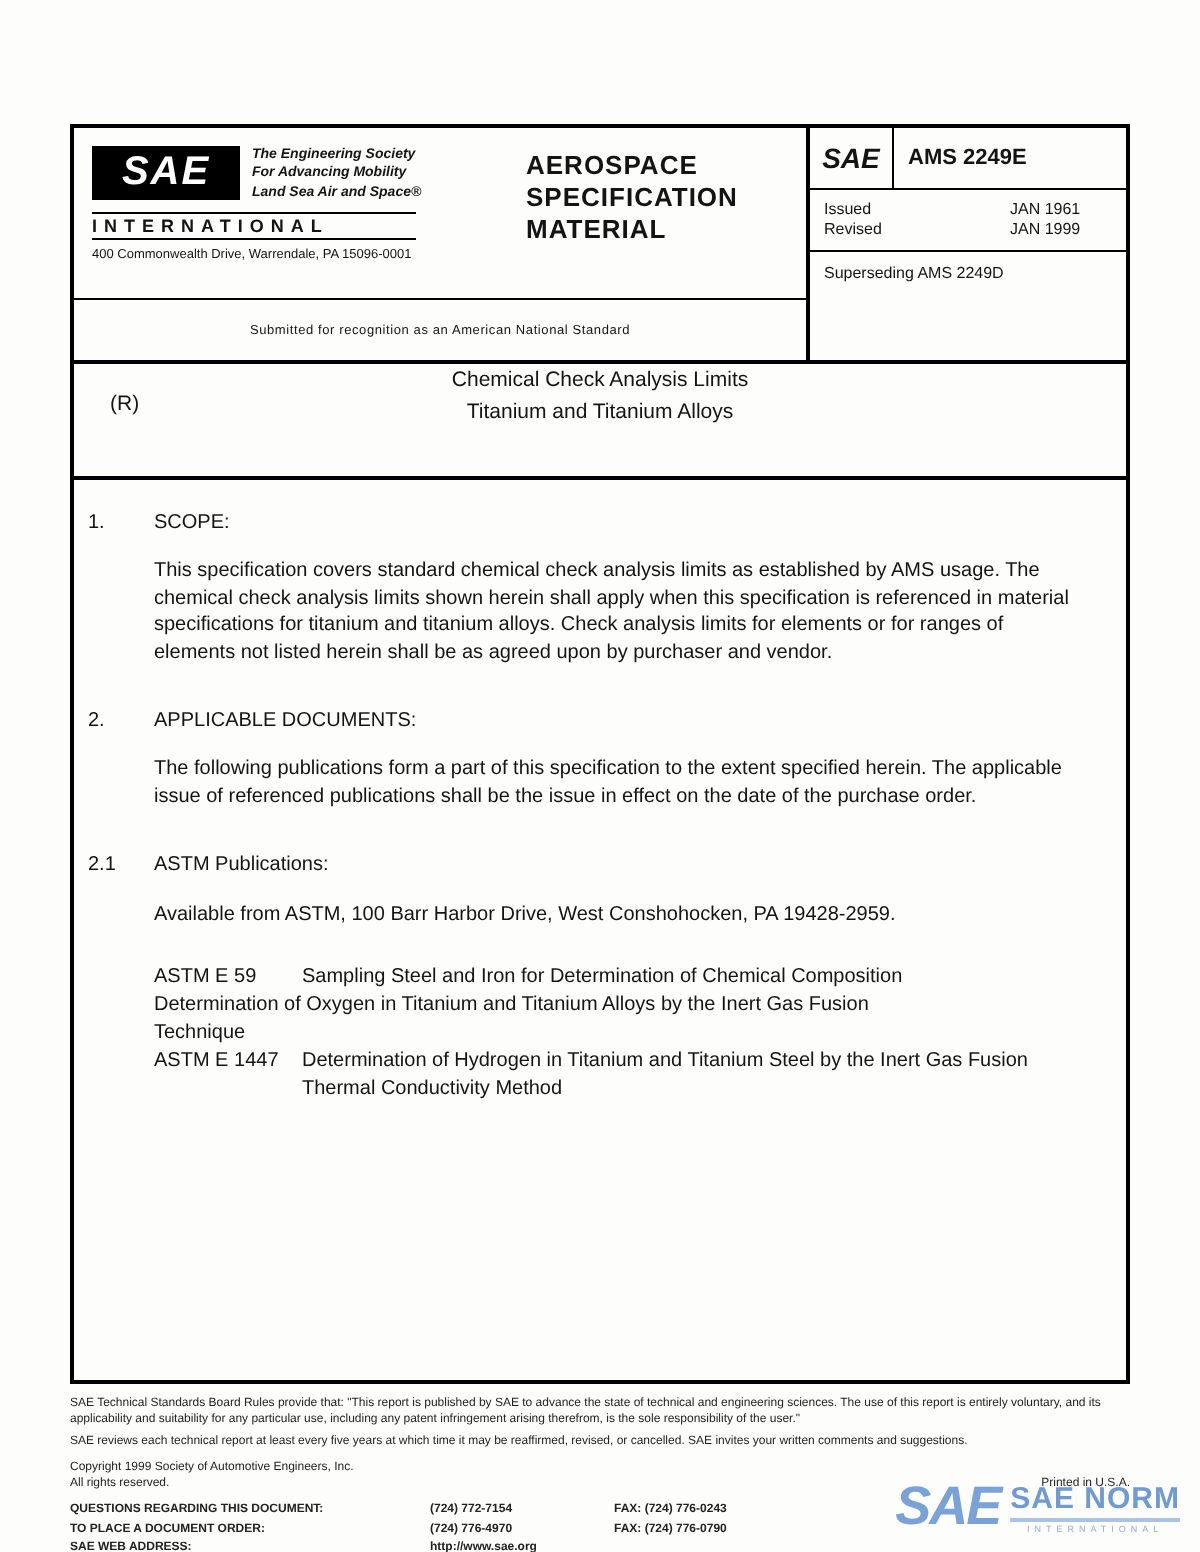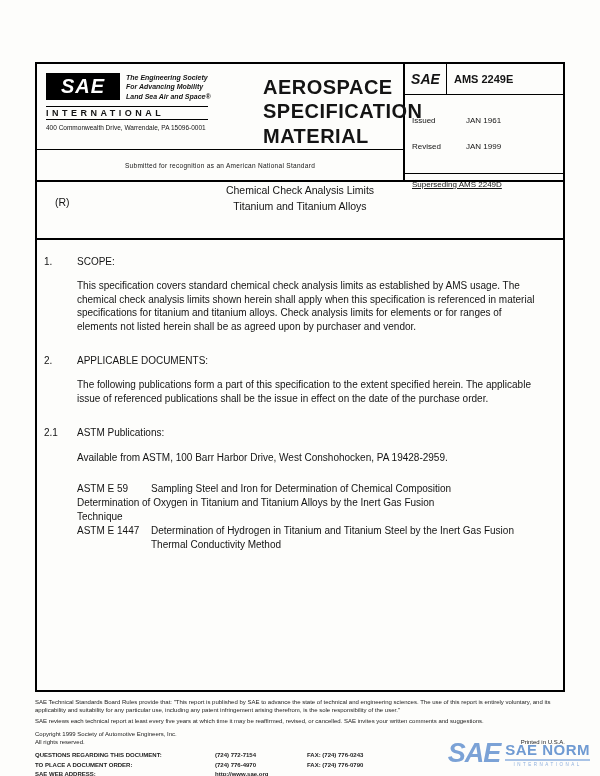--- a/index.html
+++ b/index.html
@@ -29,39 +29,39 @@
     font-size:20px; letter-spacing:1px;
     display:flex; align-items:center; justify-content:center;
   }
   .society { position:absolute; left:89px; top:9px; font-size:7px; font-weight:bold; font-style:italic; line-height:1.35; }
   .intl {
     position:absolute; left:9px; top:42px; width:162px;
     font-size:9px; font-weight:bold; letter-spacing:3.5px;
     border-top:1px solid #000; border-bottom:1px solid #000; padding:1px 0;
   }
   .address { position:absolute; left:9px; top:60px; font-size:6.5px; }
-  .doc-type { position:absolute; left:226px; top:11px; font-size:20px; font-weight:bold; line-height:1.22; letter-spacing:0.5px; }
+  .doc-type { position:absolute; left:226px; top:11px; font-size:13px; font-weight:bold; line-height:1.22; letter-spacing:0.5px; }
   .submitted-band {
     margin-top:auto; border-top:1px solid #000; height:31px;
     display:flex; align-items:center; justify-content:center;
     font-size:6.5px; letter-spacing:0.3px;
   }
 
   .hdr-right { width:160px; border-left:2px solid #000; display:flex; flex-direction:column; }
   .hr-top { display:flex; border-bottom:1px solid #000; height:31px; flex-shrink:0; }
   .hr-sae {
     width:42px; border-right:1px solid #000;
     display:flex; align-items:center; justify-content:center;
     font-weight:bold; font-style:italic; font-size:14px;
   }
   .hr-num { flex:1; display:flex; align-items:center; padding-left:7px; font-weight:bold; font-size:11px; }
   .hr-mid { border-bottom:1px solid #000; padding:4px 7px 5px; font-size:8px; }
-  .hr-row { display:flex; margin:17px 0; }
+  .hr-row { display:flex; margin:1px 0;gap:39px; }
   .hr-row .lab { width:54px; }
-  .hr-sup { padding:6px 7px; font-size:8px;text-decoration:underline; }
+  .hr-sup { padding:6px 7px; font-size:8px; }
 
   
   .title-block { height:58px; border-bottom:2px solid #000; position:relative; font-size:10.5px; flex-shrink:0; }
   .rev-mark { position:absolute; left:18px; top:14px; }
   .title-lines { text-align:center; padding-top:1px; line-height:1.5; }
 
   
   .doc-body { flex:1; padding:15px 24px 0 7px; font-size:10px; line-height:13.4px; }
   .sec-head { display:flex; margin-bottom:11px; }
   .sec-num { width:33px; flex-shrink:0; }

